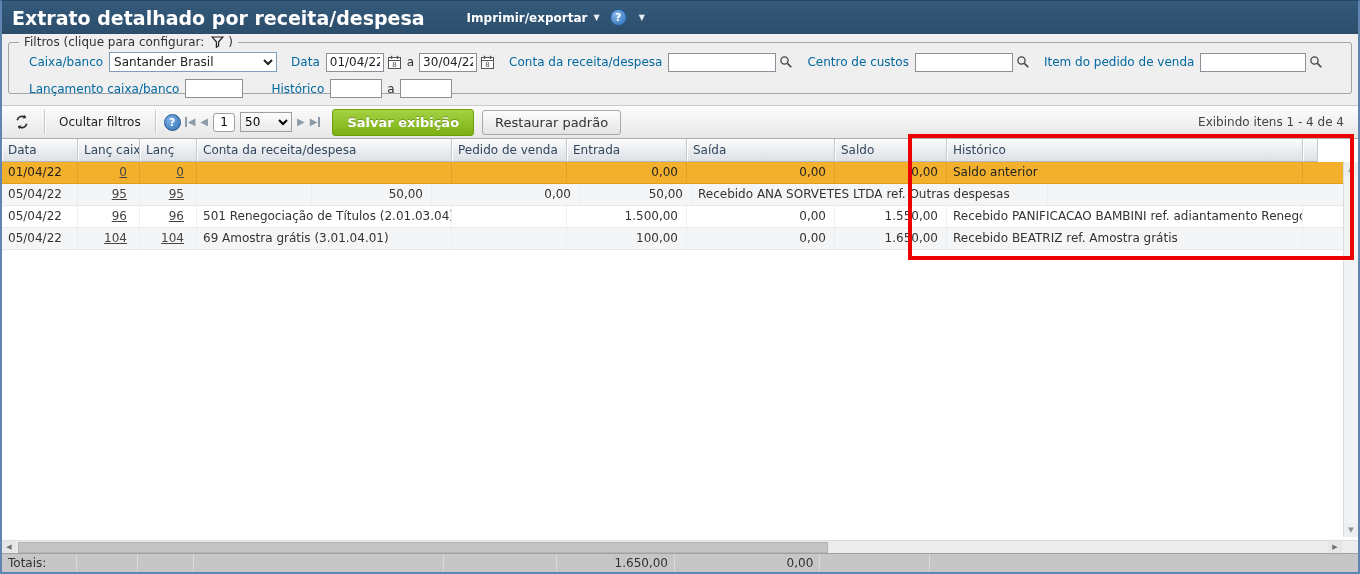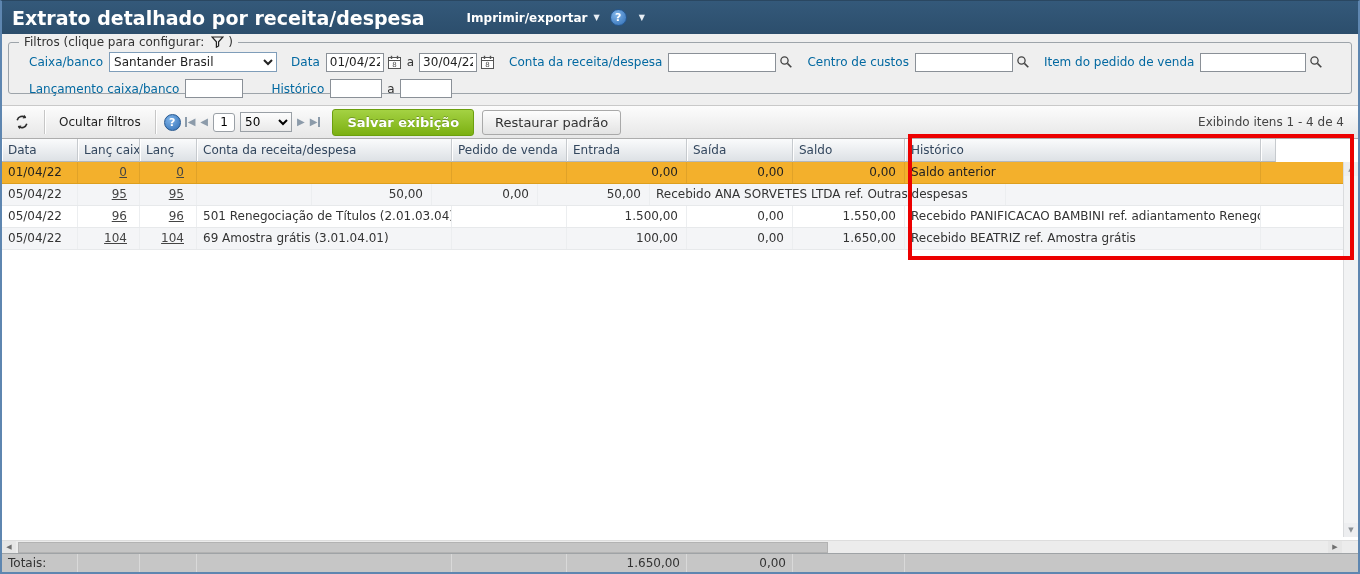--- a/index.html
+++ b/index.html
@@ -100,21 +100,21 @@
     border-right:1px solid #ECEEF0; padding:0 6px; line-height:21px; font-size:12px;
     overflow:hidden; white-space:nowrap; color:#333;
   }
   .row.selected .cell{ border-right-color:rgba(0,0,0,0.08); color:#222; }
   .num{ text-align:right; padding-right:8px; }
   .lanc-cell{ text-align:right; padding-right:12px; }
   a.lanc-link{ color:#444; text-decoration:underline; cursor:pointer; }
 
   .c-data{ width:76px; } .c-lcaixa{ width:62px; } .c-lanc{ width:57px; }
   .c-conta{ width:255px; } .c-pedido{ width:115px; } .c-entrada{ width:120px; }
-  .c-saida{ width:106px; } .c-saldo{ width:112px; } .c-hist{ width:356px; }
+  .c-saida{ width:148px; } .c-saldo{ width:112px; } .c-hist{ width:356px; }
   .c-hfill{ width:15px; }
 
   
   .vscroll{
     position:absolute; top:23px; right:0; width:15px; height:375px;
     background:#F2F3F4; border-left:1px solid #DADCDE;
   }
   .vs-btn{
     position:absolute; left:0; width:100%; height:14px; background:#EDEEF0;
     color:#8A8F94; font-size:7px; display:flex; align-items:center; justify-content:center; cursor:pointer;

